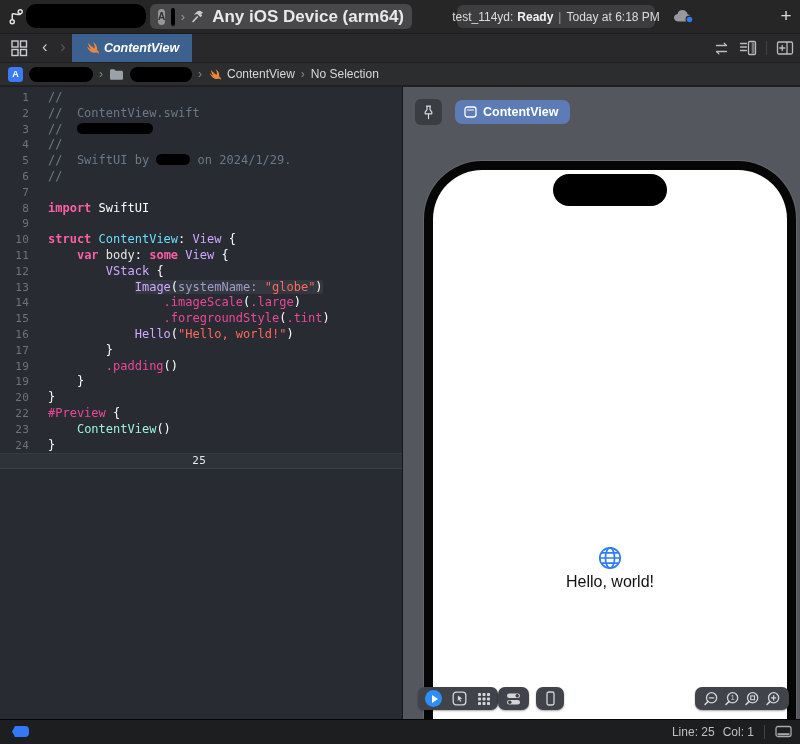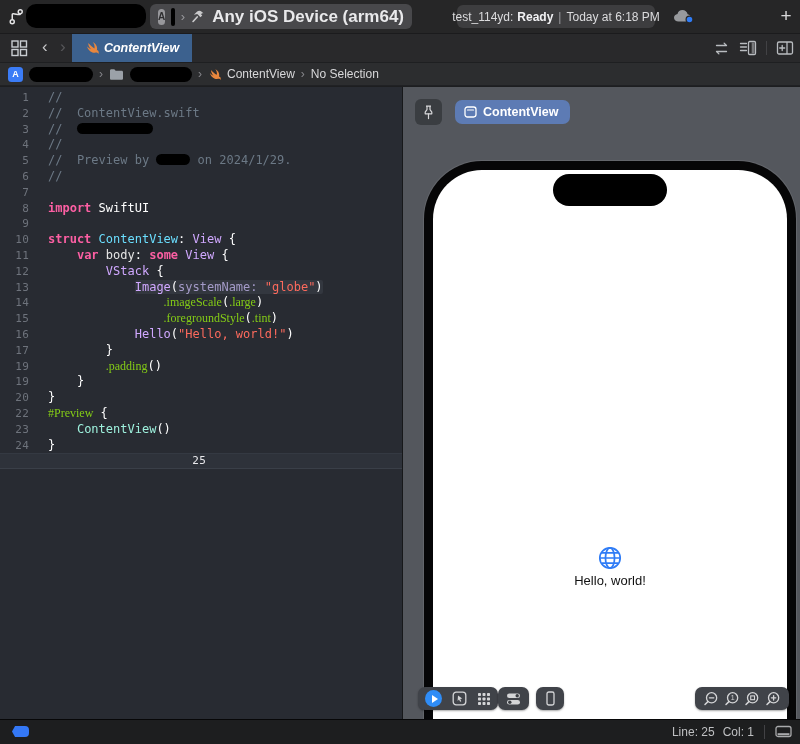--- a/index.html
+++ b/index.html
@@ -52,39 +52,39 @@
   #code-lines{position:absolute;left:0;top:3px;width:100%;
               font-family:"DejaVu Sans Mono","Liberation Mono",monospace;font-size:12px;line-height:15.8px;}
   .code-row{display:flex;height:15.8px;white-space:pre;}
   .code-row.cur{background:#2e323a;box-shadow:inset 0 -1px 0 #3a3f48, inset 0 1px 0 #343942;justify-content:center;}
   .lnum{width:38px;text-align:right;padding-right:9px;color:#6e737c;flex:0 0 auto;
         font-size:11px;letter-spacing:.2px;box-sizing:border-box;}
   .curnum{color:#e9e9ec;}
   .lcode{padding-left:10px;}
   .hlbox{background:#33373f;border-radius:2px;}
   .tk-cm{color:#6C7986;} .tk-kw{color:#FC5FA3;font-weight:700;} .tk-pl{color:#ffffff;}
-  .tk-ty{color:#6BDFFF;} .tk-ot{color:#D0A8FF;} .tk-fn{color:#84cc16;font-family:Liberation Serif, serif;} .tk-str{color:#FC6A5D;}
+  .tk-ty{color:#6BDFFF;} .tk-ot{color:#D0A8FF;} .tk-fn{color:#ec4899;} .tk-str{color:#FC6A5D;}
   .tk-dc{color:#e5e5e5;} .tk-pr{color:#9EF1DD;} .tk-arg{color:#A49BC8;text-align:right;}
   .redact{display:inline-block;height:11px;background:#000;border-radius:6px;vertical-align:middle;
           transform:translateY(-1px);}
 
   
   #canvas{flex:1;height:100%;background:#54575d;position:relative;overflow:hidden;}
   #pin-btn{left:12px;top:12px;width:27px;height:26px;background:#3a3d41;border-radius:6px;
            display:flex;align-items:center;justify-content:center;}
   #preview-pill{left:52px;top:13px;height:24px;padding:0 12px 0 9px;background:#5d7bb4;border-radius:7px;
                 display:flex;align-items:center;gap:6px;}
   #preview-pill span{color:#fff;font-size:12.5px;font-weight:600;}
 
   #phone{left:21px;top:74px;width:372px;height:660px;background:#060607;border-radius:58px;
          box-shadow:0 0 0 1px rgba(255,255,255,.09);}
   #screen{position:absolute;left:9px;top:9px;right:9px;bottom:9px;background:#fff;border-radius:49px;}
   #island{left:150px;top:87px;width:114px;height:32px;background:#000;border-radius:17px;}
   #globe-icon{left:194px;top:458px;}
-  #hello-text{left:21px;top:486px;width:372px;text-align:center;color:#111;font-size:13px;}
+  #hello-text{left:21px;top:486px;width:372px;text-align:center;color:#111;font-size:16px;}
 
   .ctl-pill{background:#404349;border-radius:7px;height:23px;display:flex;align-items:center;
             box-shadow:0 1px 2px rgba(0,0,0,.35);}
   #ctl-left{left:15px;top:600px;padding:0 7px;gap:10px;}
   #ctl-settings{left:95px;top:600px;width:31px;justify-content:center;}
   #ctl-device{left:133px;top:600px;width:28px;justify-content:center;}
   #ctl-zoom{left:292px;top:600px;width:94px;justify-content:space-between;padding:0 8px;box-sizing:border-box;}
   #play-btn{width:17px;height:17px;border-radius:50%;background:#2f8df7;display:flex;align-items:center;justify-content:center;}
   #play-btn .tri{width:0;height:0;border-left:6px solid #fff;border-top:4px solid transparent;border-bottom:4px solid transparent;margin-left:2px;}
 
@@ -203,21 +203,21 @@
 </div>
 
 <div id="main" class="abs">
 
   <div id="editor">
     <div id="code-lines">
         <div class="code-row"><span class="lnum">1</span><span class="lcode"><span class="tk-cm">//</span></span></div>
         <div class="code-row"><span class="lnum">2</span><span class="lcode"><span class="tk-cm">//  ContentView.swift</span></span></div>
         <div class="code-row"><span class="lnum">3</span><span class="lcode"><span class="tk-cm">//  </span><span class="redact" style="width: 76px;"></span></span></div>
         <div class="code-row"><span class="lnum">4</span><span class="lcode"><span class="tk-cm">//</span></span></div>
-        <div class="code-row"><span class="lnum">5</span><span class="lcode"><span class="tk-cm">//  Preview by </span><span class="redact" style="width: 34px;"></span><span class="tk-cm"> on 2024/1/29.</span></span></div>
+        <div class="code-row"><span class="lnum">5</span><span class="lcode"><span class="tk-cm">//  SwiftUI by </span><span class="redact" style="width: 34px;"></span><span class="tk-cm"> on 2024/1/29.</span></span></div>
         <div class="code-row"><span class="lnum">6</span><span class="lcode"><span class="tk-cm">//</span></span></div>
         <div class="code-row"><span class="lnum">7</span><span class="lcode"></span></div>
         <div class="code-row"><span class="lnum">8</span><span class="lcode"><span class="tk-kw">import</span><span class="tk-pl"> SwiftUI</span></span></div>
         <div class="code-row"><span class="lnum">9</span><span class="lcode"></span></div>
         <div class="code-row"><span class="lnum">10</span><span class="lcode"><span class="tk-kw">struct</span><span class="tk-pl"> </span><span class="tk-ty">ContentView</span><span class="tk-pl">: </span><span class="tk-ot">View</span><span class="tk-pl"> {</span></span></div>
         <div class="code-row"><span class="lnum">11</span><span class="lcode"><span class="tk-pl">    </span><span class="tk-kw">var</span><span class="tk-pl"> </span><span class="tk-dc">body</span><span class="tk-pl">: </span><span class="tk-kw">some</span><span class="tk-pl"> </span><span class="tk-ot">View</span><span class="tk-pl"> {</span></span></div>
         <div class="code-row"><span class="lnum">12</span><span class="lcode"><span class="tk-pl">        </span><span class="tk-ot">VStack</span><span class="tk-pl"> {</span></span></div>
         <div class="code-row"><span class="lnum">13</span><span class="lcode"><span class="tk-pl">            </span><span class="hlbox"><span class="tk-ot">Image</span><span class="tk-pl">(</span><span class="tk-arg">systemName:</span><span class="tk-pl"> </span><span class="tk-str">"globe"</span><span class="tk-pl">)</span></span></span></div>
         <div class="code-row"><span class="lnum">14</span><span class="lcode"><span class="tk-pl">                </span><span class="tk-fn">.imageScale</span><span class="tk-pl">(</span><span class="tk-fn">.large</span><span class="tk-pl">)</span></span></div>
         <div class="code-row"><span class="lnum">15</span><span class="lcode"><span class="tk-pl">                </span><span class="tk-fn">.foregroundStyle</span><span class="tk-pl">(</span><span class="tk-fn">.tint</span><span class="tk-pl">)</span></span></div>

